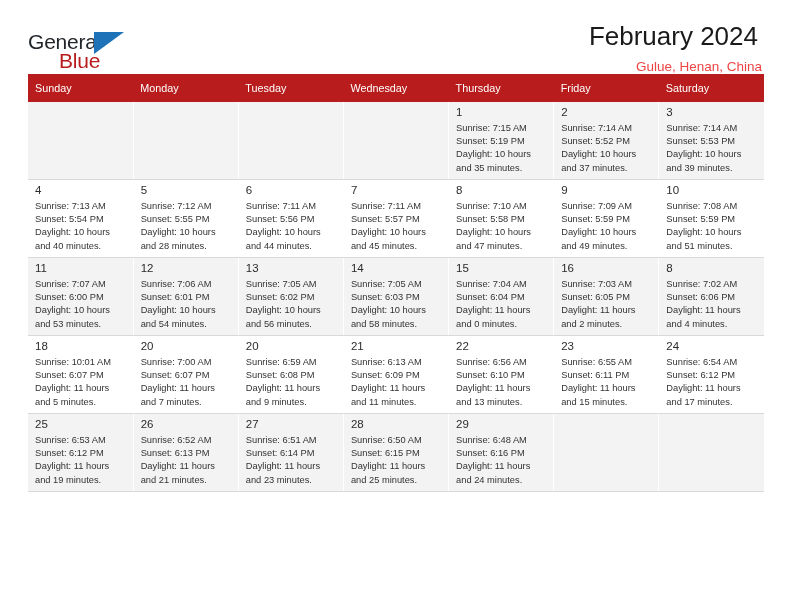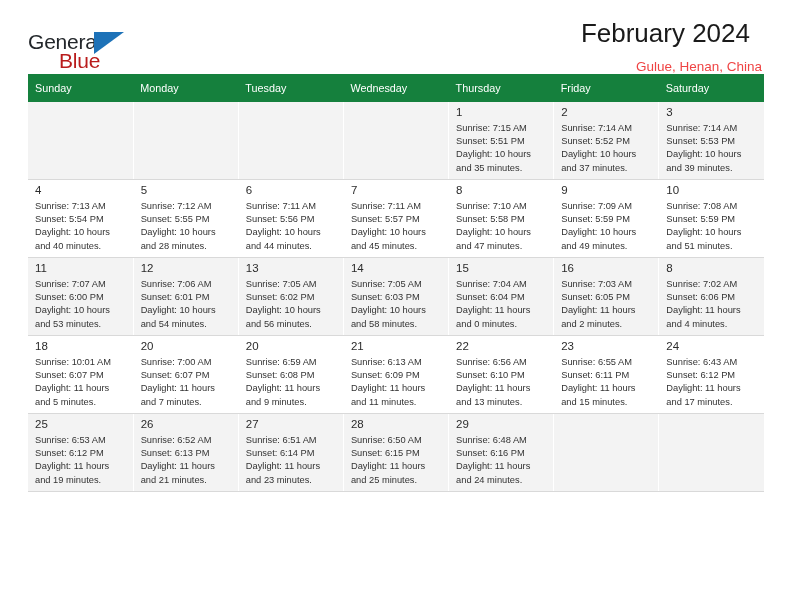--- a/index.html
+++ b/index.html
@@ -64,36 +64,36 @@
   }
   .title-block {
     text-align: right;
     padding-right: 2px;
   }
   .cal-title {
     font-size: 26px;
     color: #1a1a1a;
     line-height: 1.05;
     font-weight: normal;
-    margin: 12px;
+    margin: 4px;
   }
   .cal-subtitle {
     font-size: 13.5px;
     color: #ef4444;
     margin-top: 9px;
   }
 
   
   .calendar {
     width: 736px;
     border-collapse: collapse;
     table-layout: fixed;
   }
   .calendar th {
-    background: #15803d;
+    background: #b91c1c;
     color: #ffffff;
     font-size: 10.8px;
     font-weight: normal;
     text-align: left;
     padding: 5px 0 5px 7px;
     height: 18px;
     border: none;
   }
   .calendar td {
     vertical-align: top;
@@ -170,21 +170,21 @@
           <td class="empty">
             <div class="cell-inner"></div>
           </td>
           <td class="empty">
             <div class="cell-inner"></div>
           </td>
           <td>
             <div class="cell-inner">
               <div class="day-num">1</div>
               <div class="day-line">Sunrise: 7:15 AM</div>
-              <div class="day-line">Sunset: 5:51 PM</div>
+              <div class="day-line">Sunset: 5:19 PM</div>
               <div class="day-line">Daylight: 10 hours</div>
               <div class="day-line">and 35 minutes.</div>
             </div>
           </td>
           <td>
             <div class="cell-inner">
               <div class="day-num">2</div>
               <div class="day-line">Sunrise: 7:14 AM</div>
               <div class="day-line">Sunset: 5:52 PM</div>
               <div class="day-line">Daylight: 10 hours</div>
@@ -382,21 +382,21 @@
               <div class="day-num">23</div>
               <div class="day-line">Sunrise: 6:55 AM</div>
               <div class="day-line">Sunset: 6:11 PM</div>
               <div class="day-line">Daylight: 11 hours</div>
               <div class="day-line">and 15 minutes.</div>
             </div>
           </td>
           <td>
             <div class="cell-inner">
               <div class="day-num">24</div>
-              <div class="day-line">Sunrise: 6:43 AM</div>
+              <div class="day-line">Sunrise: 6:54 AM</div>
               <div class="day-line">Sunset: 6:12 PM</div>
               <div class="day-line">Daylight: 11 hours</div>
               <div class="day-line">and 17 minutes.</div>
             </div>
           </td>
         </tr>
         <tr class="shaded">
           <td>
             <div class="cell-inner">
               <div class="day-num">25</div>

